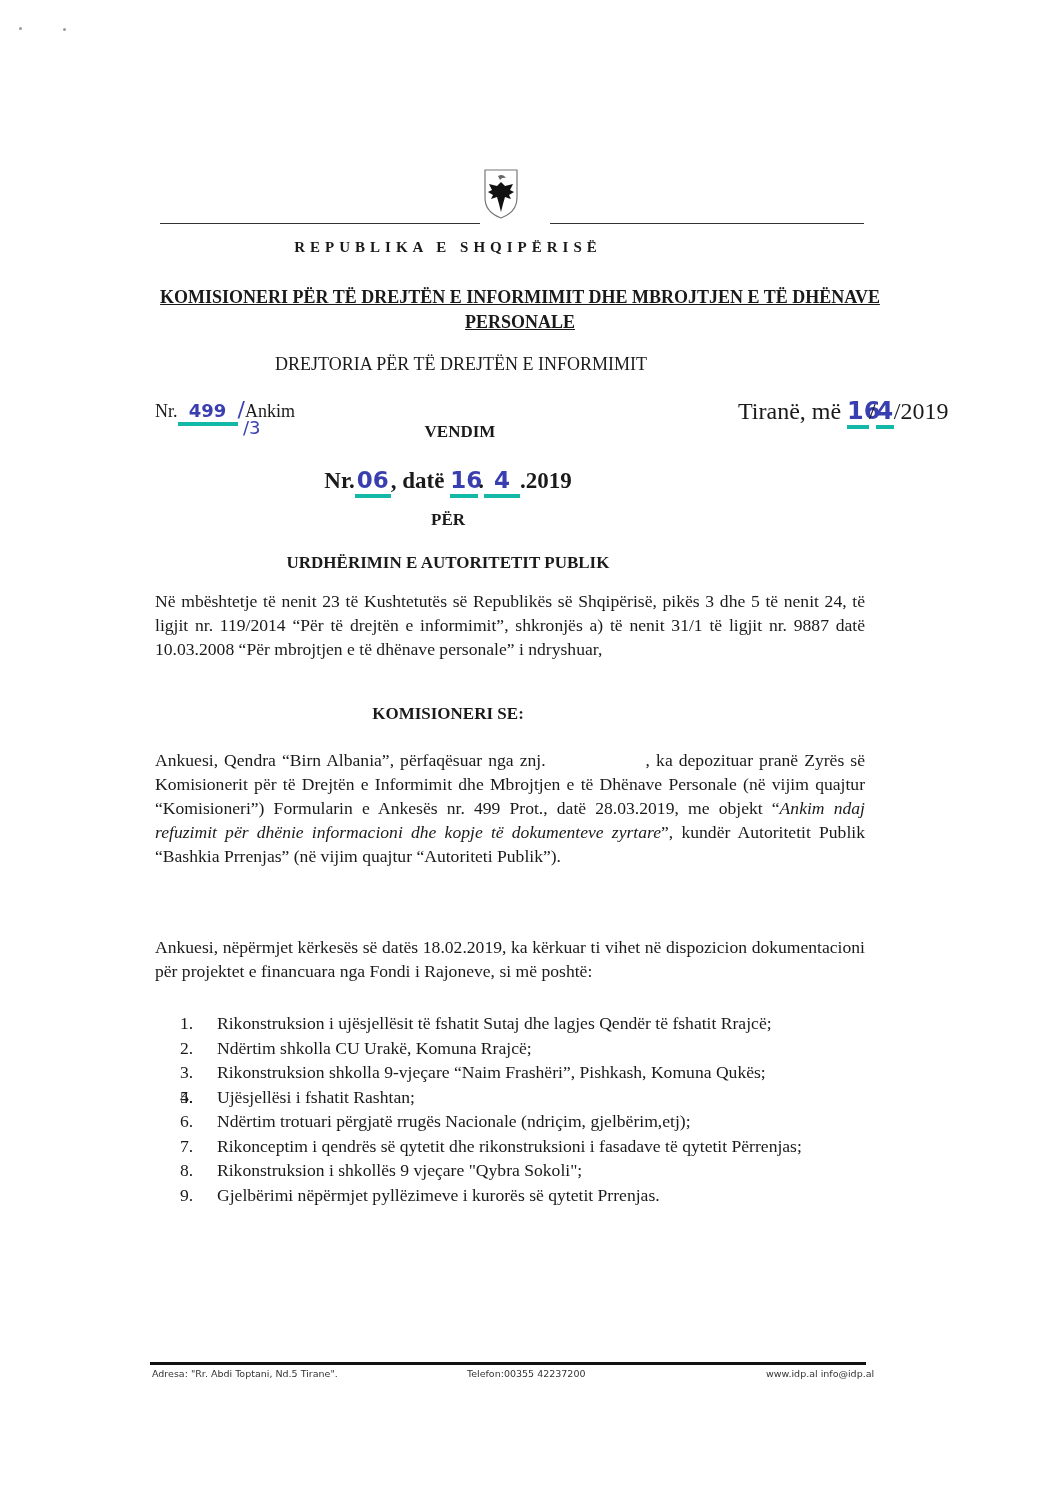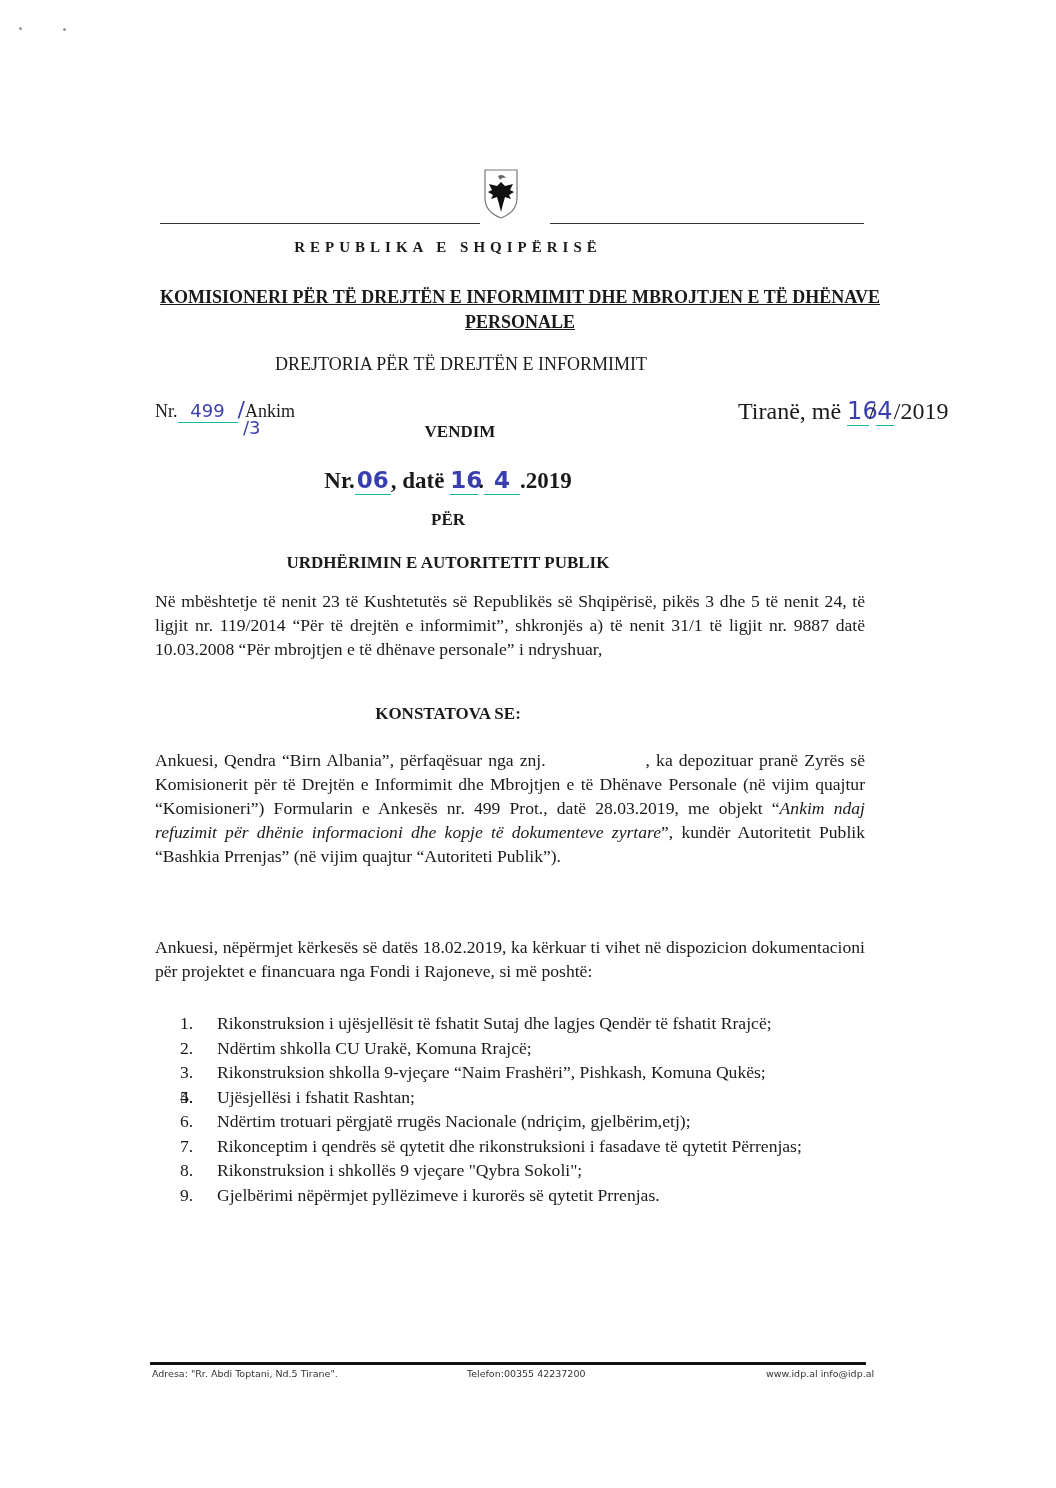--- a/index.html
+++ b/index.html
@@ -25,21 +25,21 @@
   .konst { top: 704px; font-size: 17px; font-weight: bold; }
   .p2 { top: 748px; }
   .p3 { top: 935px; }
   ol.items { position: absolute; left: 180px; top: 1011px; width: 690px; margin: 0; padding: 0; list-style: none;
              font-size: 17.6px; line-height: 24.5px; }
   ol.items li { position: relative; padding-left: 37px; text-align: justify; }
   ol.items li .num { position: absolute; left: 0; top: 0; }
   .footer-line { position: absolute; left: 150px; top: 1362px; width: 716px; height: 3px; background: #111; }
   .footer { position: absolute; top: 1368px; font-family: "DejaVu Sans", sans-serif; font-size: 9.5px; color: #333; }
   .f-addr { left: 152px; } .f-tel { left: 467px; } .f-web { left: 766px; }
-  u.blank { text-decoration: none; border-bottom: 1px solid #14b8a6; display: inline-block; }
+  u.blank { text-decoration: none; border-bottom: 4px solid #14b8a6; display: inline-block; font-weight: bold; }
 </style>
 </head>
 <body>
 
 <div class="specks">
   <span style="left:19px;top:27px;"></span>
   <span style="left:63px;top:28px;"></span>
 </div>
 
 <div class="hr" style="left:160px; top:223px; width:320px;"></div>
@@ -66,21 +66,21 @@
 </div>
 
 <div class="center vendim">VENDIM</div>
 <div class="center nr-vendim">
   <span>Nr.</span><u class="blank" style="width:36px;text-align:center;"><span class="hw">06</span></u><span>, datë</span> <u class="blank" style="width:28px;text-align:center;"><span class="hw">16</span></u>.<u class="blank" style="width:36px;text-align:center;"><span class="hw">4</span></u><span>.2019</span>
 </div>
 <div class="center per">PËR</div>
 <div class="center urdh">URDHËRIMIN E AUTORITETIT PUBLIK</div>
 
 <div class="para p1">Në mbështetje të nenit 23 të Kushtetutës së Republikës së Shqipërisë, pikës 3 dhe 5 të nenit 24, të ligjit nr. 119/2014 “Për të drejtën e informimit”, shkronjës a) të nenit 31/1 të ligjit nr. 9887 datë 10.03.2008 “Për mbrojtjen e të dhënave personale” i ndryshuar,</div>
-<div class="center konst">KONSTATOVA SE:</div>
+<div class="center konst">KOMISIONERI SE:</div>
 
 <div class="para p2">
   <span>Ankuesi, Qendra “Birn Albania”, përfaqësuar nga znj.</span><span style="display:inline-block;width:100px;"></span><span>, ka depozituar pranë Zyrës së Komisionerit për të Drejtën e Informimit dhe Mbrojtjen e të Dhënave Personale (në vijim quajtur “Komisioneri”) Formularin e Ankesës nr. 499 Prot., datë 28.03.2019, me objekt “</span><i>Ankim ndaj refuzimit për dhënie informacioni dhe kopje të dokumenteve zyrtare</i><span>”, kundër Autoritetit Publik “Bashkia Prrenjas” (në vijim quajtur “Autoriteti Publik”).</span>
 </div>
 
 <div class="para p3">Ankuesi, nëpërmjet kërkesës së datës 18.02.2019, ka kërkuar ti vihet në dispozicion dokumentacioni për projektet e financuara nga Fondi i Rajoneve, si më poshtë:</div>
 
 <ol class="items">
   <li><span class="num">1.</span><span>Rikonstruksion i ujësjellësit të fshatit Sutaj dhe lagjes Qendër të fshatit Rrajcë;</span></li>
   <li><span class="num">2.</span><span>Ndërtim shkolla CU Urakë, Komuna Rrajcë;</span></li>

